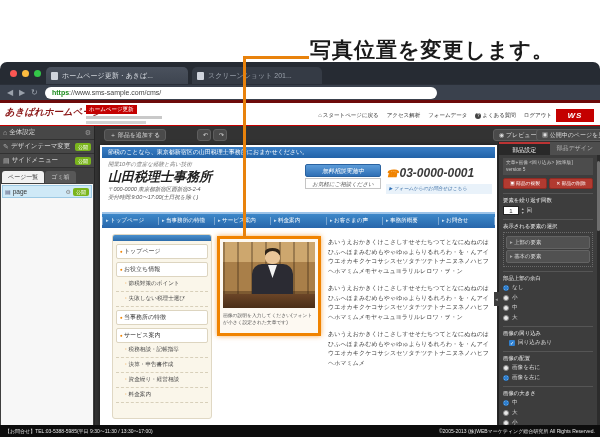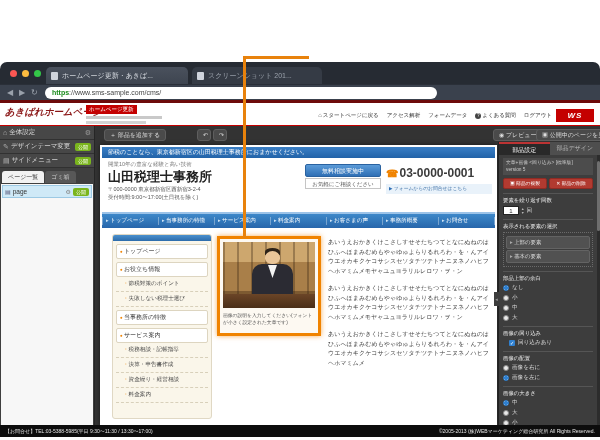--- a/index.html
+++ b/index.html
@@ -66,21 +66,21 @@
   .btn-dark{position:absolute;top:3px;background:#4a4a4a;border:1px solid #5e5e5e;color:#ddd;font-size:6px;border-radius:3px;height:12px;line-height:10px;padding:0 5px;white-space:nowrap;}
   .btn-add{left:8px;}
   .btn-undo{left:101px;width:14px;text-align:center;}
   .btn-redo{left:117px;width:14px;text-align:center;}
   .btn-prev{left:397px;}
   .btn-live{left:440px;}
 
   
   .pv{position:absolute;left:100px;top:19px;width:397px;height:280px;background:#fff;box-shadow:0 0 4px rgba(0,0,0,.55);}
   .notice{margin:2px 2px 0;height:11px;background:linear-gradient(#3a7fc6,#2263a8);color:#fff;font-size:6px;line-height:11px;padding-left:6px;white-space:nowrap;overflow:hidden;}
-  .pv-head{position:relative;height:52px;}
+  .pv-head{position:relative;height:52px;font-style:italic;}
   .tagline{left:8px;top:3px;font-size:5.5px;color:#777;}
   .site-title{left:8px;top:10px;font-size:13px;font-weight:700;color:#222;}
   .addr{left:8px;top:28px;font-size:5.5px;color:#555;}
   .hours{left:8px;top:36px;font-size:5.5px;color:#555;}
   .consult-btn{left:205px;top:6px;width:76px;height:13px;background:linear-gradient(#5b9bd8,#2f6fb5);border:1px solid #2a62a0;border-radius:2px;color:#fff;font-size:6px;text-align:center;line-height:12px;}
   .consult-sub{left:205px;top:20px;width:76px;height:11px;background:#fff;border:1px solid #c5c5c5;color:#555;font-size:5.5px;text-align:center;line-height:10px;}
   .phone{left:286px;top:8px;font-size:12px;font-weight:700;color:#3b3b3b;white-space:nowrap;}
   .phone .ic{color:#f08300;font-size:10px;margin-right:1px;}
   .form-link{left:286px;top:26px;width:106px;height:10px;background:#e9f2fa;font-size:4.8px;color:#3a6ea5;line-height:10px;padding-left:3px;white-space:nowrap;overflow:hidden;}
   .form-link .ic{color:#2f6fb5;font-size:4.5px;}
@@ -137,20 +137,21 @@
 
   
   .footer{position:absolute;left:0;bottom:3px;height:12px;width:100%;background:#0d0d0d;color:#e5e5e5;font-size:5px;display:flex;justify-content:space-between;align-items:center;padding:0 5px;white-space:nowrap;}
   .bottom-white{position:absolute;bottom:0;height:3px;width:100%;background:#fff;}
 </style>
 </head>
 <body>
 
 <div id="screen">
 
+  <div class="abs callout">写真位置を変更します。</div>
   <div class="abs cl-h"></div>
   <div class="abs cl-v"></div>
 
   <div class="abs browser">
 
     <div class="titlebar">
       <span class="tl r"></span>
       <span class="tl y"></span>
       <span class="tl g"></span>
       <div class="tab t1">

